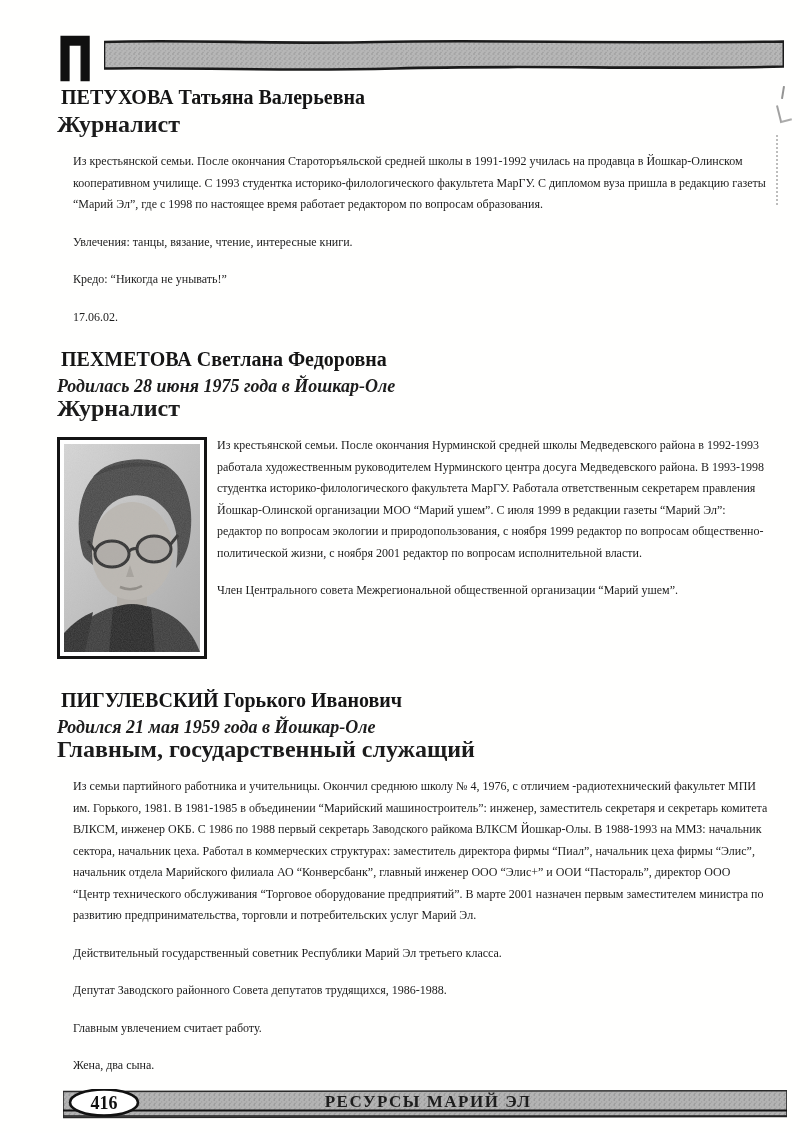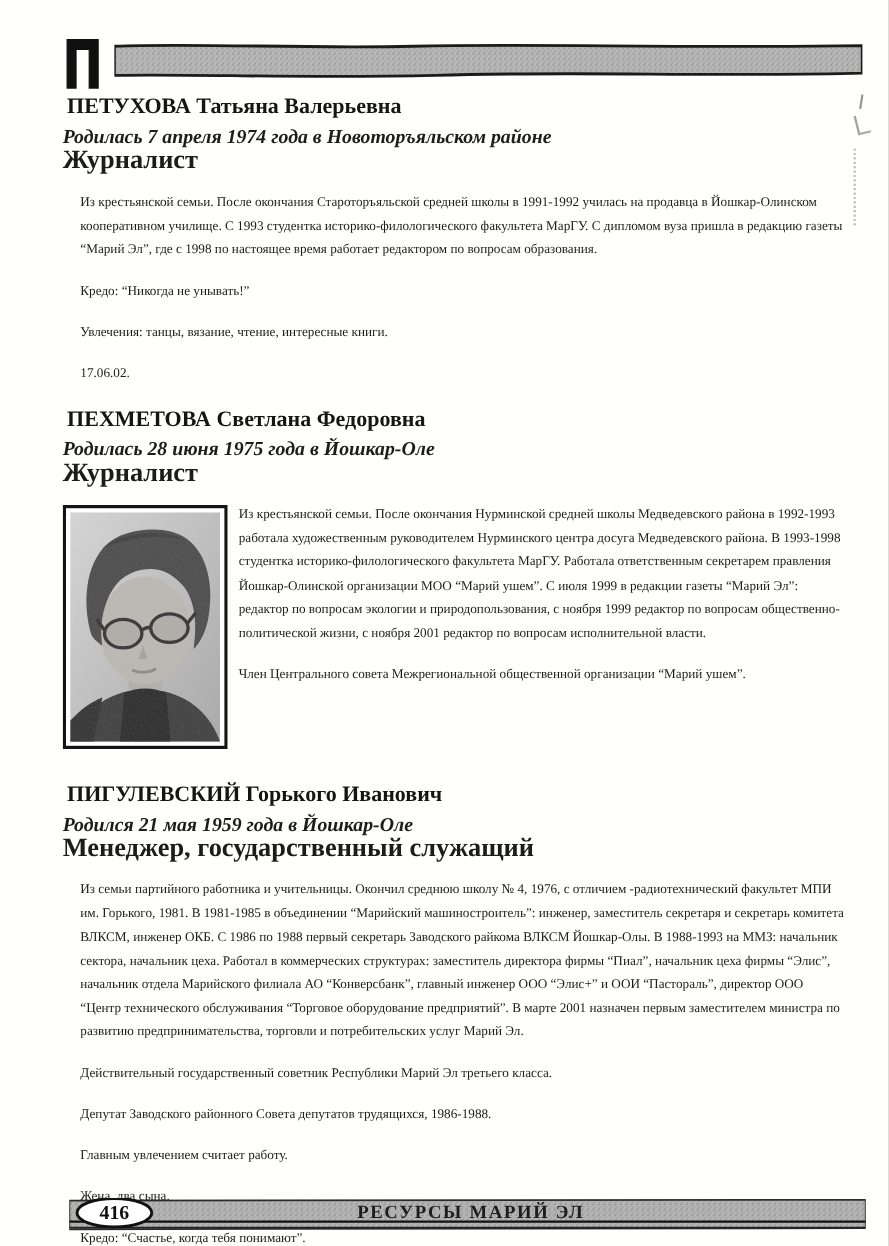--- a/index.html
+++ b/index.html
@@ -71,26 +71,25 @@
             <circle cx="3.5" cy="2.8" r="0.7" fill="#a2a2a2"></circle>
             <circle cx="2" cy="4.2" r="0.5" fill="#7d7d7d"></circle>
           </pattern>
         </defs>
         <path d="M0,4 C80,1 180,6.5 280,4 C400,1.5 520,6 700,3.5 L700,28.5 C560,32 430,26.5 300,30.5 C170,33.5 80,29 0,30.5 Z" fill="url(#stip1)" stroke="#1b1b1b" stroke-width="2.6"></path>
       </svg>
     </div>
 
     <section class="entry first">
       <h2>ПЕТУХОВА Татьяна Валерьевна</h2>
-      <p class="birth">Родилась 7 апреля 1974 года в Новоторъяльском районе</p>
       <p class="profession">Журналист</p>
       <div class="body">
         <p>Из крестьянской семьи. После окончания Староторъяльской средней школы в 1991-1992 училась на продавца в Йошкар-Олинском кооперативном училище. С 1993 студентка историко-филологического факультета МарГУ. С дипломом вуза пришла в редакцию газеты “Марий Эл”, где с 1998 по настоящее время работает редактором по вопросам образования.</p>
+        <p>Увлечения: танцы, вязание, чтение, интересные книги.</p>
         <p>Кредо: “Никогда не унывать!”</p>
-        <p>Увлечения: танцы, вязание, чтение, интересные книги.</p>
         <p>17.06.02.</p>
       </div>
     </section>
 
     <section class="entry">
       <h2>ПЕХМЕТОВА Светлана Федоровна</h2>
       <p class="birth">Родилась 28 июня 1975 года в Йошкар-Оле</p>
       <p class="profession">Журналист</p>
       <div class="body">
         <div class="photo-frame">
@@ -138,21 +137,21 @@
         </div>
         <p>Из крестьянской семьи. После окончания Нурминской средней школы Медведевского района в 1992-1993 работала художественным руководителем Нурминского центра досуга Медведевского района. В 1993-1998 студентка историко-филологического факультета МарГУ. Работала ответственным секретарем правления Йошкар-Олинской организации МОО “Марий ушем”. С июля 1999 в редакции газеты “Марий Эл”: редактор по вопросам экологии и природопользования, с ноября 1999 редактор по вопросам общественно-политической жизни, с ноября 2001 редактор по вопросам исполнительной власти.</p>
         <p>Член Центрального совета Межрегиональной общественной организации “Марий ушем”.</p>
         <div class="clear"></div>
       </div>
     </section>
 
     <section class="entry">
       <h2>ПИГУЛЕВСКИЙ Горького Иванович</h2>
       <p class="birth">Родился 21 мая 1959 года в Йошкар-Оле</p>
-      <p class="profession">Менеджер, государственный служащий</p>
+      <p class="profession">Главным, государственный служащий</p>
       <div class="body">
         <p>Из семьи партийного работника и учительницы. Окончил среднюю школу № 4, 1976, с отличием -радиотехнический факультет МПИ им. Горького, 1981. В 1981-1985 в объединении “Марийский машиностроитель”: инженер, заместитель секретаря и секретарь комитета ВЛКСМ, инженер ОКБ. С 1986 по 1988 первый секретарь Заводского райкома ВЛКСМ Йошкар-Олы. В 1988-1993 на ММЗ: начальник сектора, начальник цеха. Работал в коммерческих структурах: заместитель директора фирмы “Пиал”, начальник цеха фирмы “Элис”, начальник отдела Марийского филиала АО “Конверсбанк”, главный инженер ООО “Элис+” и ООИ “Пастораль”, директор ООО “Центр технического обслуживания “Торговое оборудование предприятий”. В марте 2001 назначен первым заместителем министра по развитию предпринимательства, торговли и потребительских услуг Марий Эл.</p>
         <p>Действительный государственный советник Республики Марий Эл третьего класса.</p>
         <p>Депутат Заводского районного Совета депутатов трудящихся, 1986-1988.</p>
         <p>Главным увлечением считает работу.</p>
         <p>Жена, два сына.</p>
         <p>Кредо: “Счастье, когда тебя понимают”.</p>
       </div>
     </section>
   </div>

